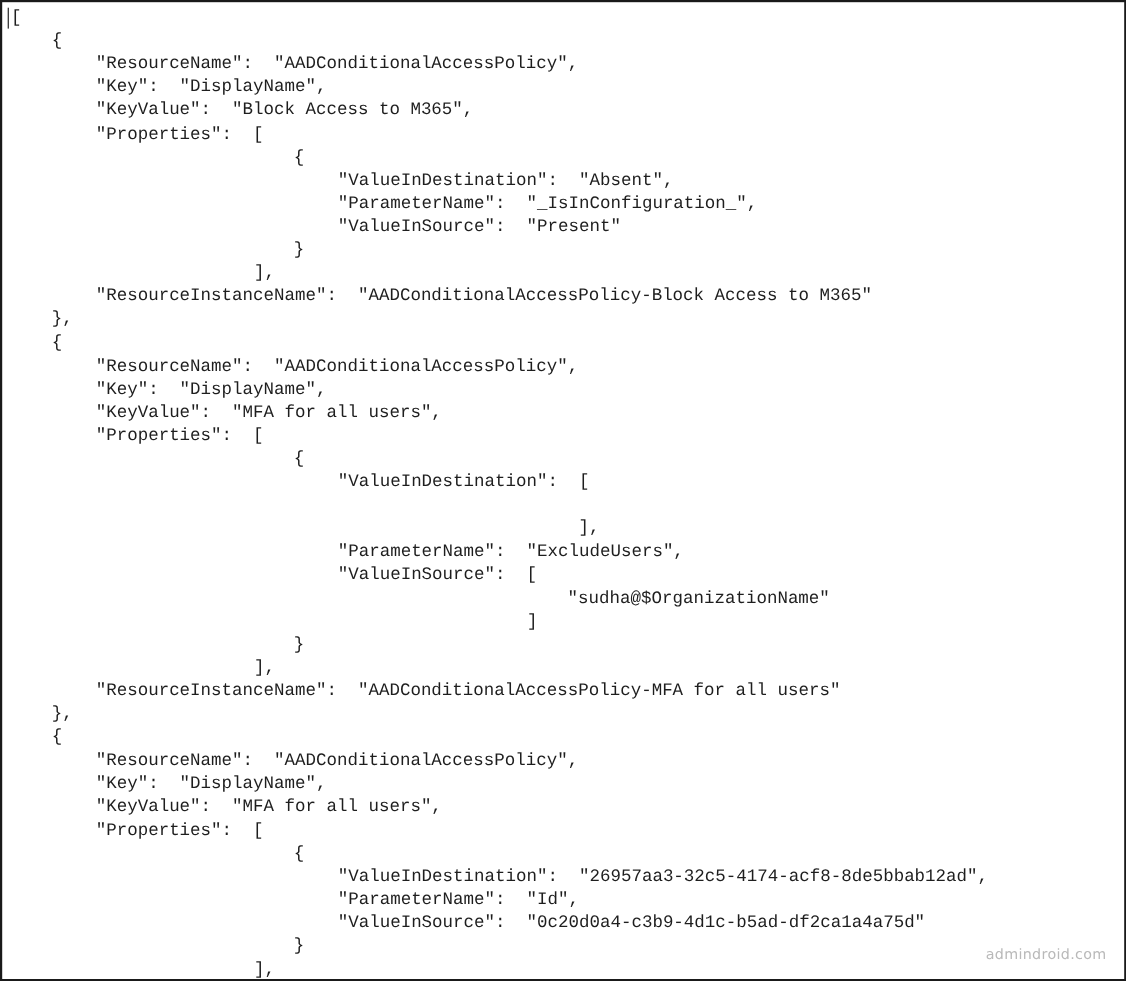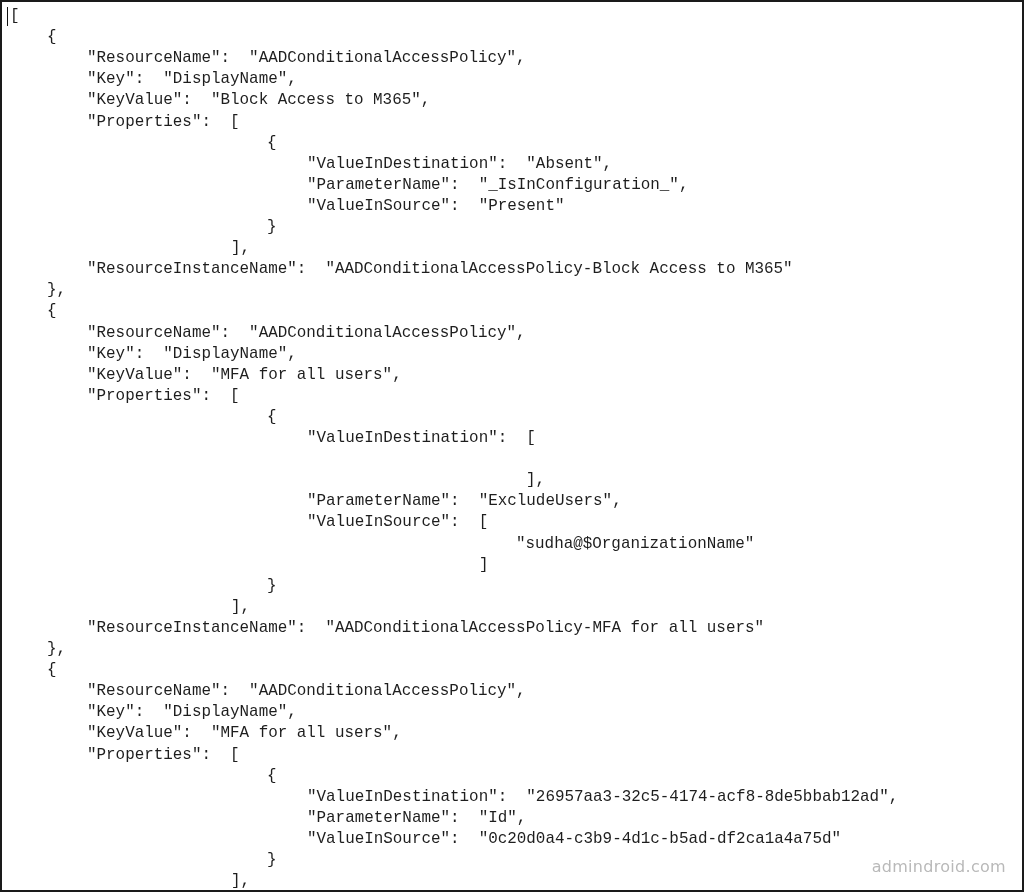--- a/index.html
+++ b/index.html
@@ -14,21 +14,21 @@
     font-size: 15.9px; color: #1e1e1e;
   }
   .line {
     position: absolute; height: 21px; line-height: 21px; white-space: pre;
   }
   .cursor {
     position: absolute; left: 5px; top: 5px; width: 1px; height: 19px; background: #111111;
   }
   .watermark {
     position: absolute; right: 16px; bottom: 14px;
-    font-family: "DejaVu Sans", sans-serif; font-size: 16px; color: #b9b9b9;
+    font-family: "DejaVu Sans", sans-serif; font-size: 13px; color: #b9b9b9;
     letter-spacing: 0.3px;
   }
 </style>
 </head>
 <body>
 
 <div class="frame">
   <div class="editor" id="editor">
     <div class="cursor"></div>
   <div class="line" style="left: 8px; top: 4px;">[</div>

